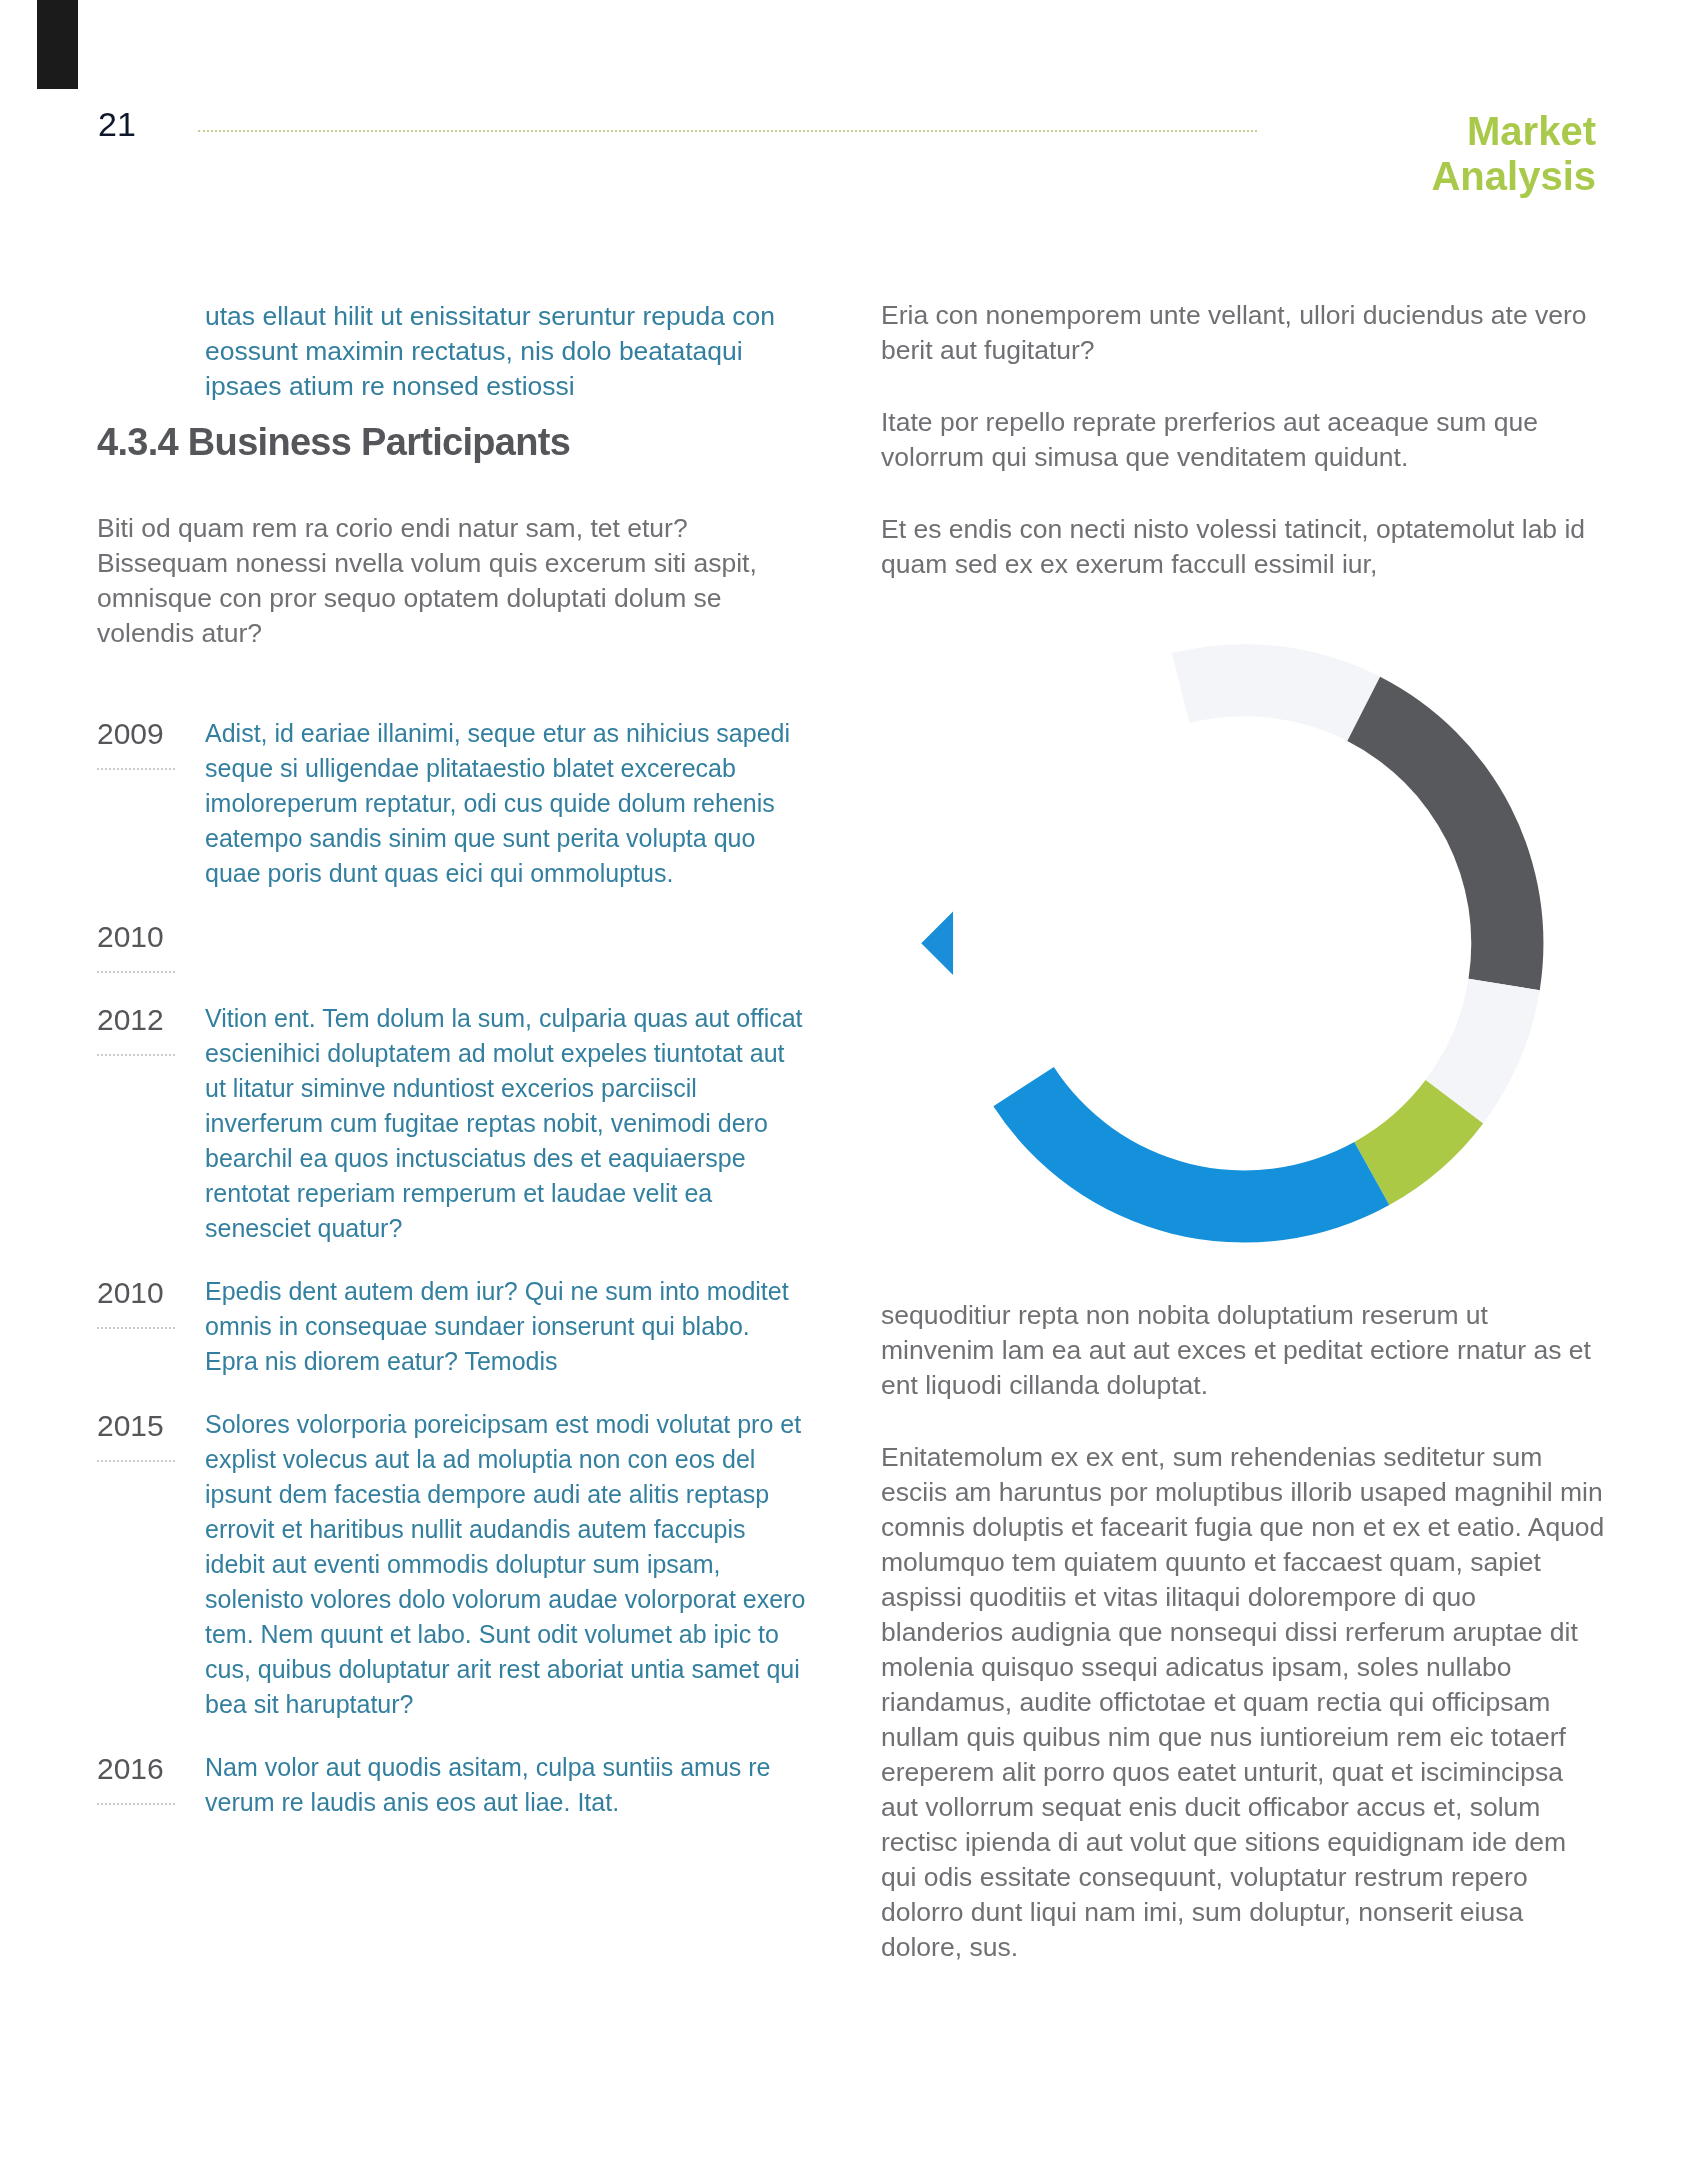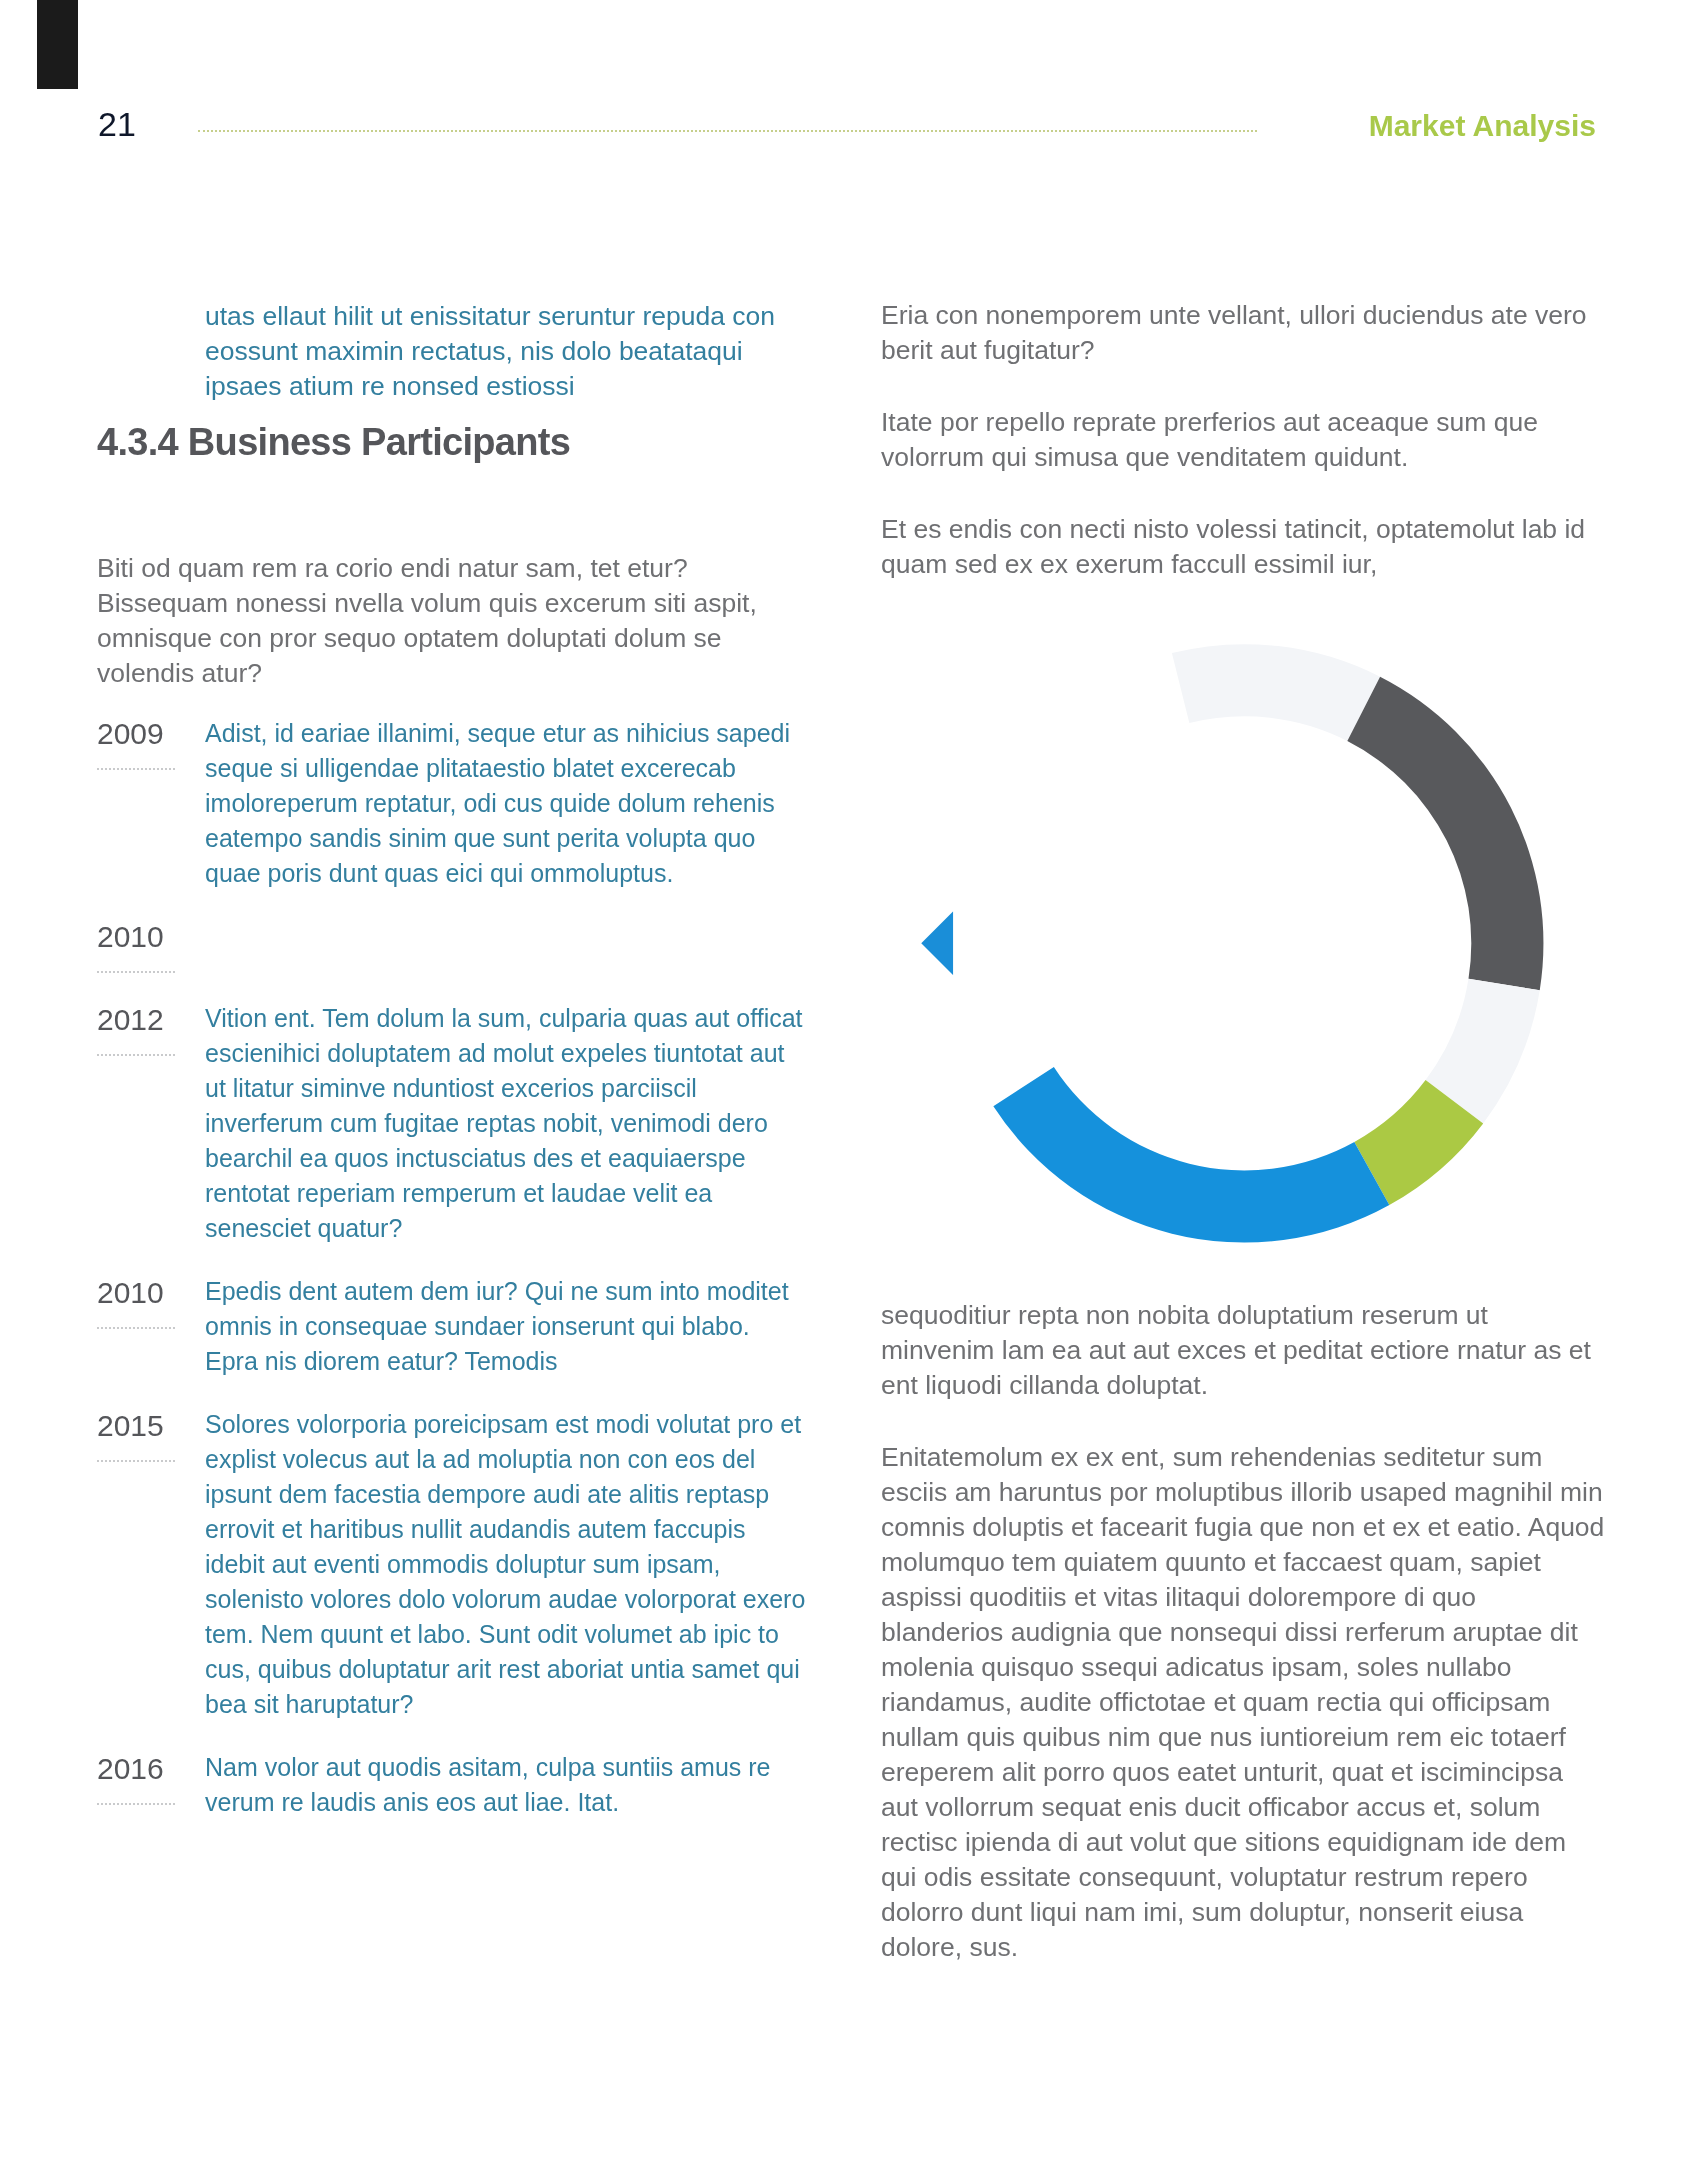--- a/index.html
+++ b/index.html
@@ -8,25 +8,25 @@
     width:1687px;height:2183px;
     background:#ffffff;
     font-family:"Liberation Sans","DejaVu Sans",sans-serif;
     overflow:hidden;
   }
   
   .chapter-tab{position:absolute;left:37px;top:0;width:41px;height:89px;background:#1b1b1b;}
   
   .page-number{position:absolute;left:98px;top:105px;font-size:34px;color:#0f172a;font-weight:400;}
   .leader-dots{position:absolute;left:198px;top:130px;width:1059px;height:0;border-top:2.6px dotted #c6cf8c;}
-  .section-title{position:absolute;left:1297px;top:109px;width:299px;text-align:right;font-size:30px;font-weight:700;color:#a9c94a;}
+  .section-title{position:absolute;left:1297px;top:109px;width:299px;text-align:right;font-size:40px;font-weight:700;color:#a9c94a;}
   
   .intro{position:absolute;left:205px;top:299px;width:599px;font-size:26.5px;line-height:35px;color:#337f9f;}
   .heading{position:absolute;left:97px;top:421px;font-size:38px;font-weight:700;color:#55565a;letter-spacing:-0.7px;}
-  .lead-body{position:absolute;left:97px;top:511px;width:711px;font-size:26.5px;line-height:35px;color:#6f7073;margin-top:40px;}
+  .lead-body{position:absolute;left:97px;top:511px;width:711px;font-size:26.5px;line-height:35px;color:#6f7073;}
   .timeline{position:absolute;left:97px;top:716px;width:711px;}
   .t-entry{display:grid;grid-template-columns:108px 1fr;margin-bottom:28px;}
   .t-yearcell{padding-top:1.3px;}
   .t-year{font-size:30px;color:#55565a;font-weight:400;}
   .t-dots{width:78px;height:0;border-top:2px dotted #c9cacc;margin-top:17px;}
   .t-text{font-size:25px;line-height:35px;color:#337f9f;}
   
   .right-col{position:absolute;left:865px;top:298px;width:740px;}
   .para{margin:0 0 37px 16px;font-size:26.5px;line-height:35px;color:#6f7073;}
   .chart-wrap{position:relative;width:740px;height:652px;margin:4px 0 26.5px 0;}

